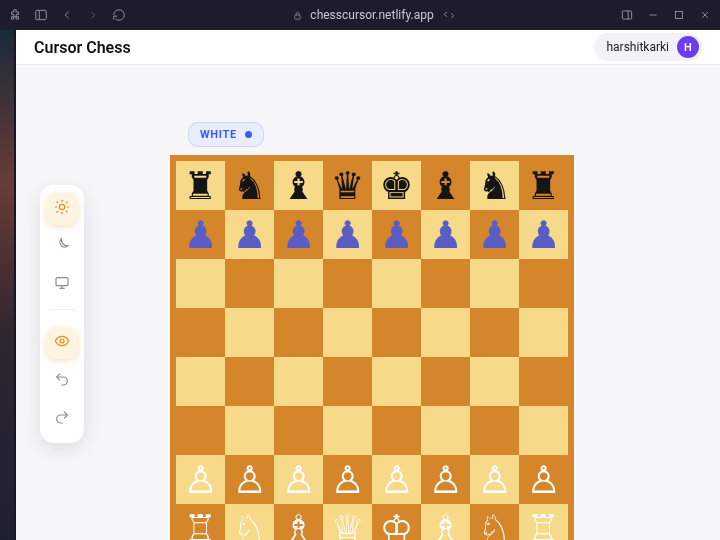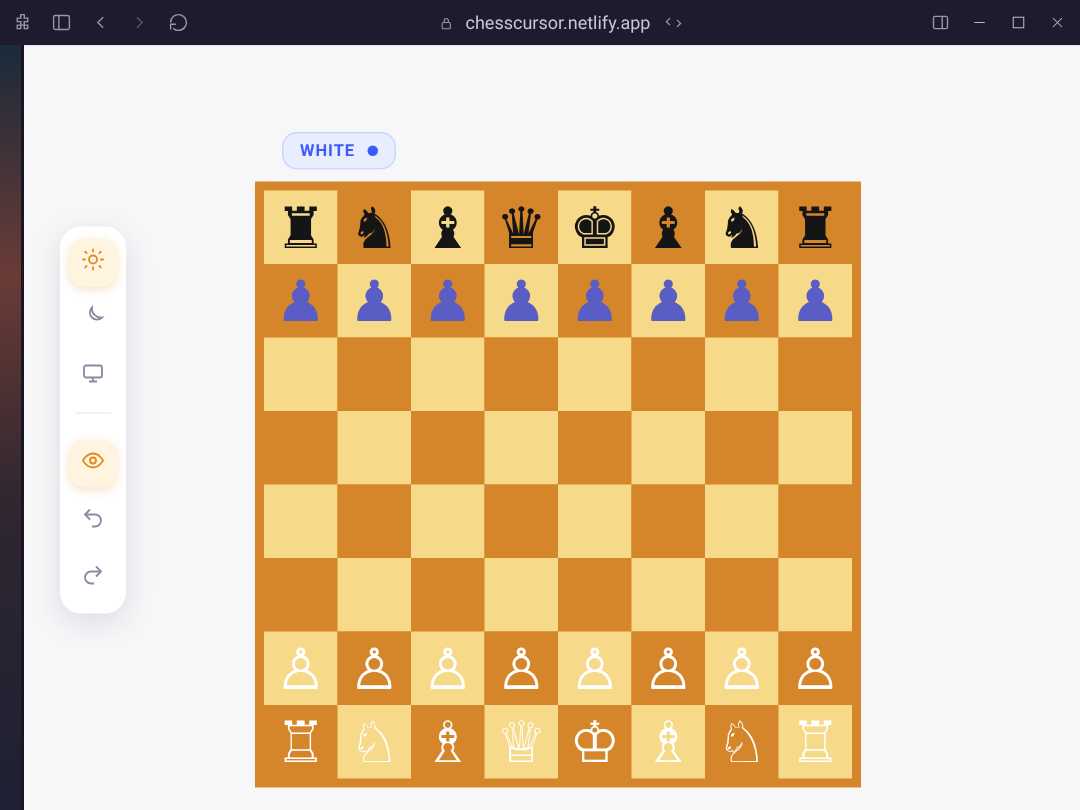--- a/index.html
+++ b/index.html
@@ -177,20 +177,27 @@
           <line x1="6" y1="6" x2="18" y2="18"></line>
           <line x1="18" y1="6" x2="6" y2="18"></line>
         </svg>
       </span>
   </div>
 </div>
 
 <div class="desktop-strip"></div>
 
 <div class="app-card">
+  <div class="app-header">
+    <div class="app-title">Cursor Chess</div>
+    <div class="user-pill">
+      <span>harshitkarki</span>
+      <span class="avatar">H</span>
+    </div>
+  </div>
 
   <div class="app-body">
 
     <div class="toolrail">
       <div class="tool active">
         <span><svg viewBox="0 0 24 24">
               <circle cx="12" cy="12" r="4"></circle>
               <g stroke-linecap="round">
                 <line x1="12" y1="2" x2="12" y2="4"></line>
                 <line x1="12" y1="20" x2="12" y2="22"></line>

